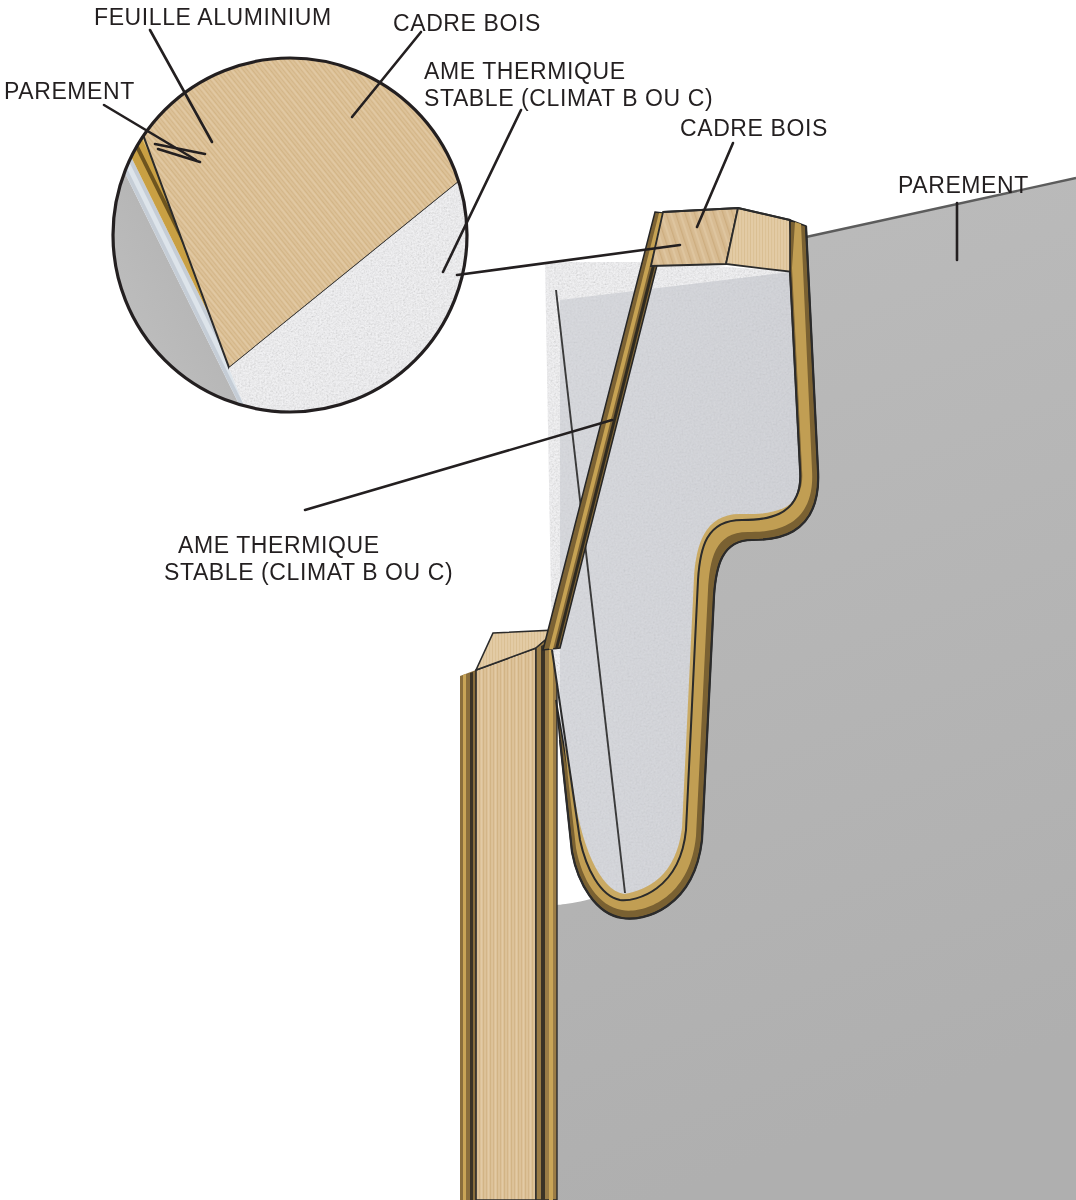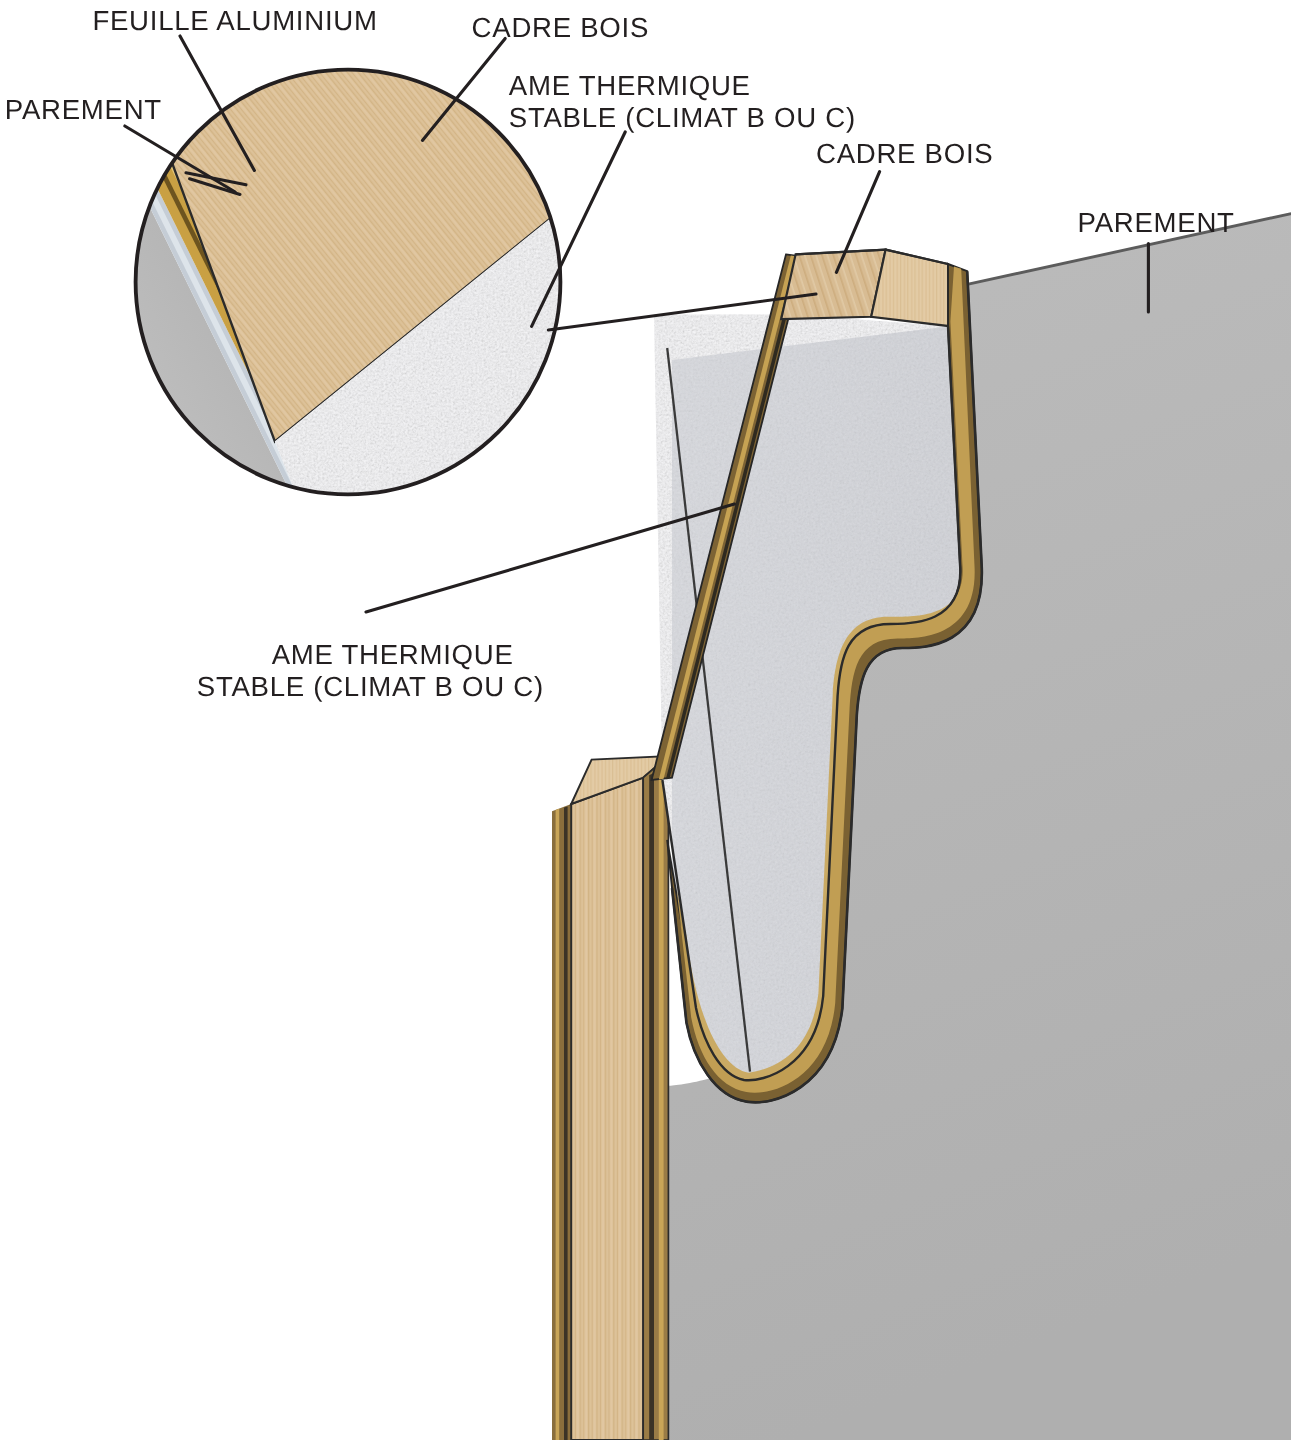--- a/index.html
+++ b/index.html
@@ -29,21 +29,21 @@
   .lbl {
     position: absolute;
     font-family: "Liberation Sans", sans-serif;
     font-size: 23px;
     letter-spacing: 0.6px;
     color: #231f20;
     white-space: pre;
     line-height: 1.16;
     font-weight: 400;
   }
-  .lbl.center { text-align: right; }
+  .lbl.center { text-align: left; }
 </style>
 </head>
 <body>
 
 <div id="stage">
 
   <svg id="diagram" viewBox="0 0 1076 1200">
     <defs>
 
       <pattern id="woodGrain" width="7" height="40" patternUnits="userSpaceOnUse">
@@ -254,21 +254,21 @@
       <path d="M 457 275 L 680 245"></path>
 
       <path d="M 733 143 L 697 227"></path>
 
       <path d="M 957 203 L 957 260"></path>
 
       <path d="M 305 510 L 612 420"></path>
     </g>
   </svg>
 
-  <div class="lbl" style="left:77px; top:4px;">FEUILLE ALUMINIUM</div>
+  <div class="lbl" style="left:94px; top:4px;">FEUILLE ALUMINIUM</div>
 
   <div class="lbl" style="left:4px; top:78px;">PAREMENT</div>
 
   <div class="lbl" style="left:393px; top:10px;">CADRE BOIS</div>
 
   <div class="lbl center" style="left:424px; top:58px;">AME THERMIQUE</div>
   <div class="lbl center" style="left:424px; top:85px;">STABLE (CLIMAT B OU C)</div>
 
   <div class="lbl" style="left:680px; top:115px;">CADRE BOIS</div>
 

